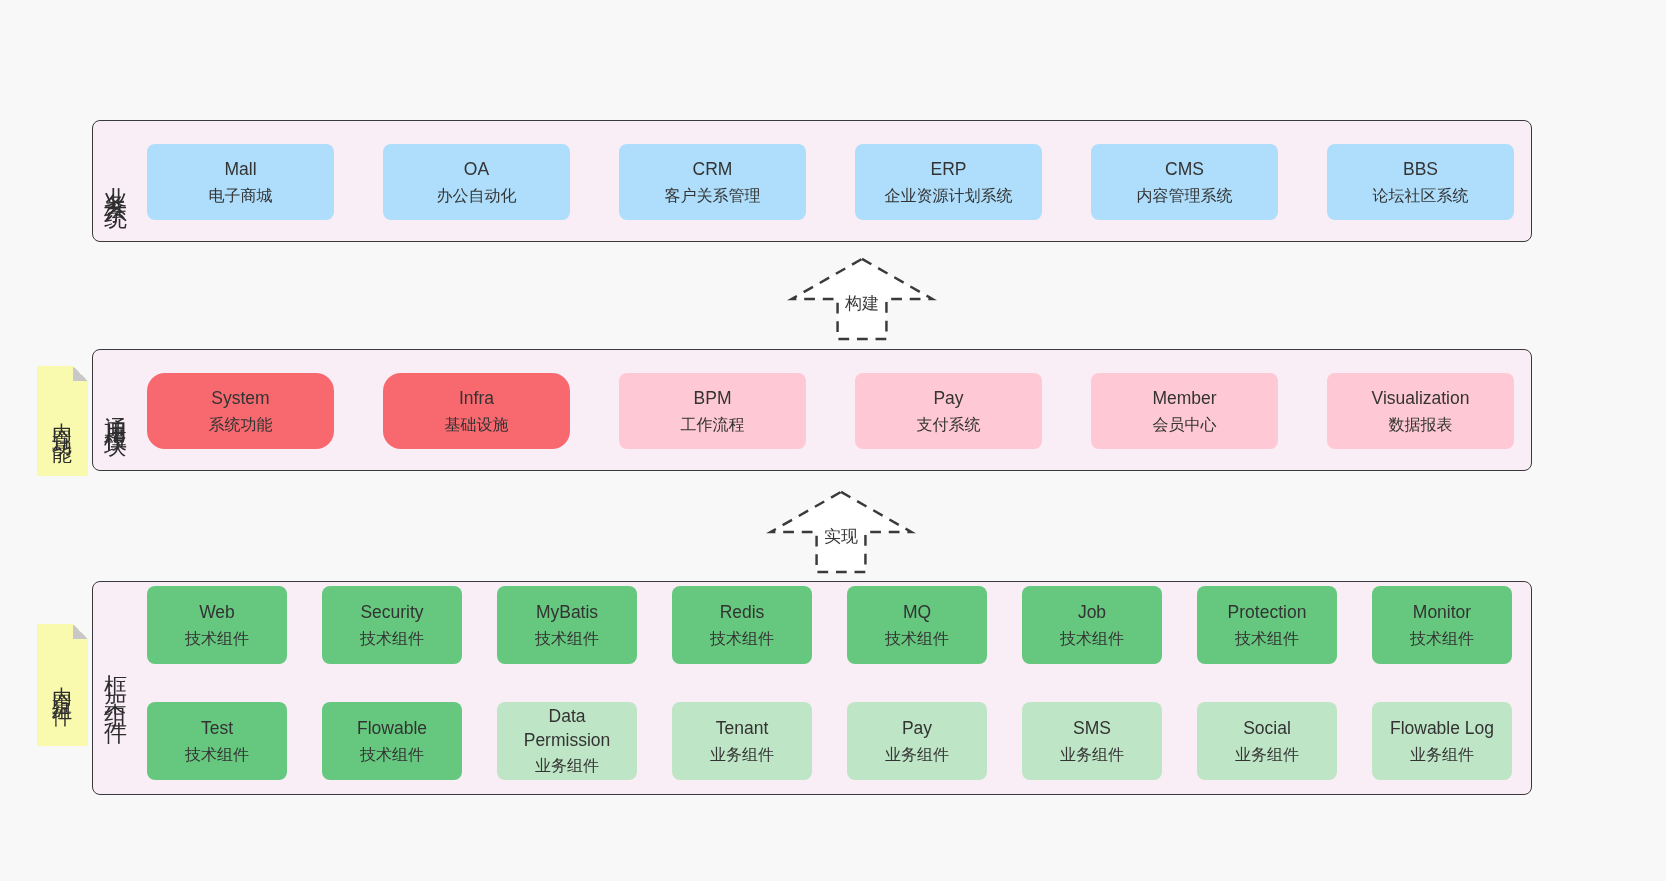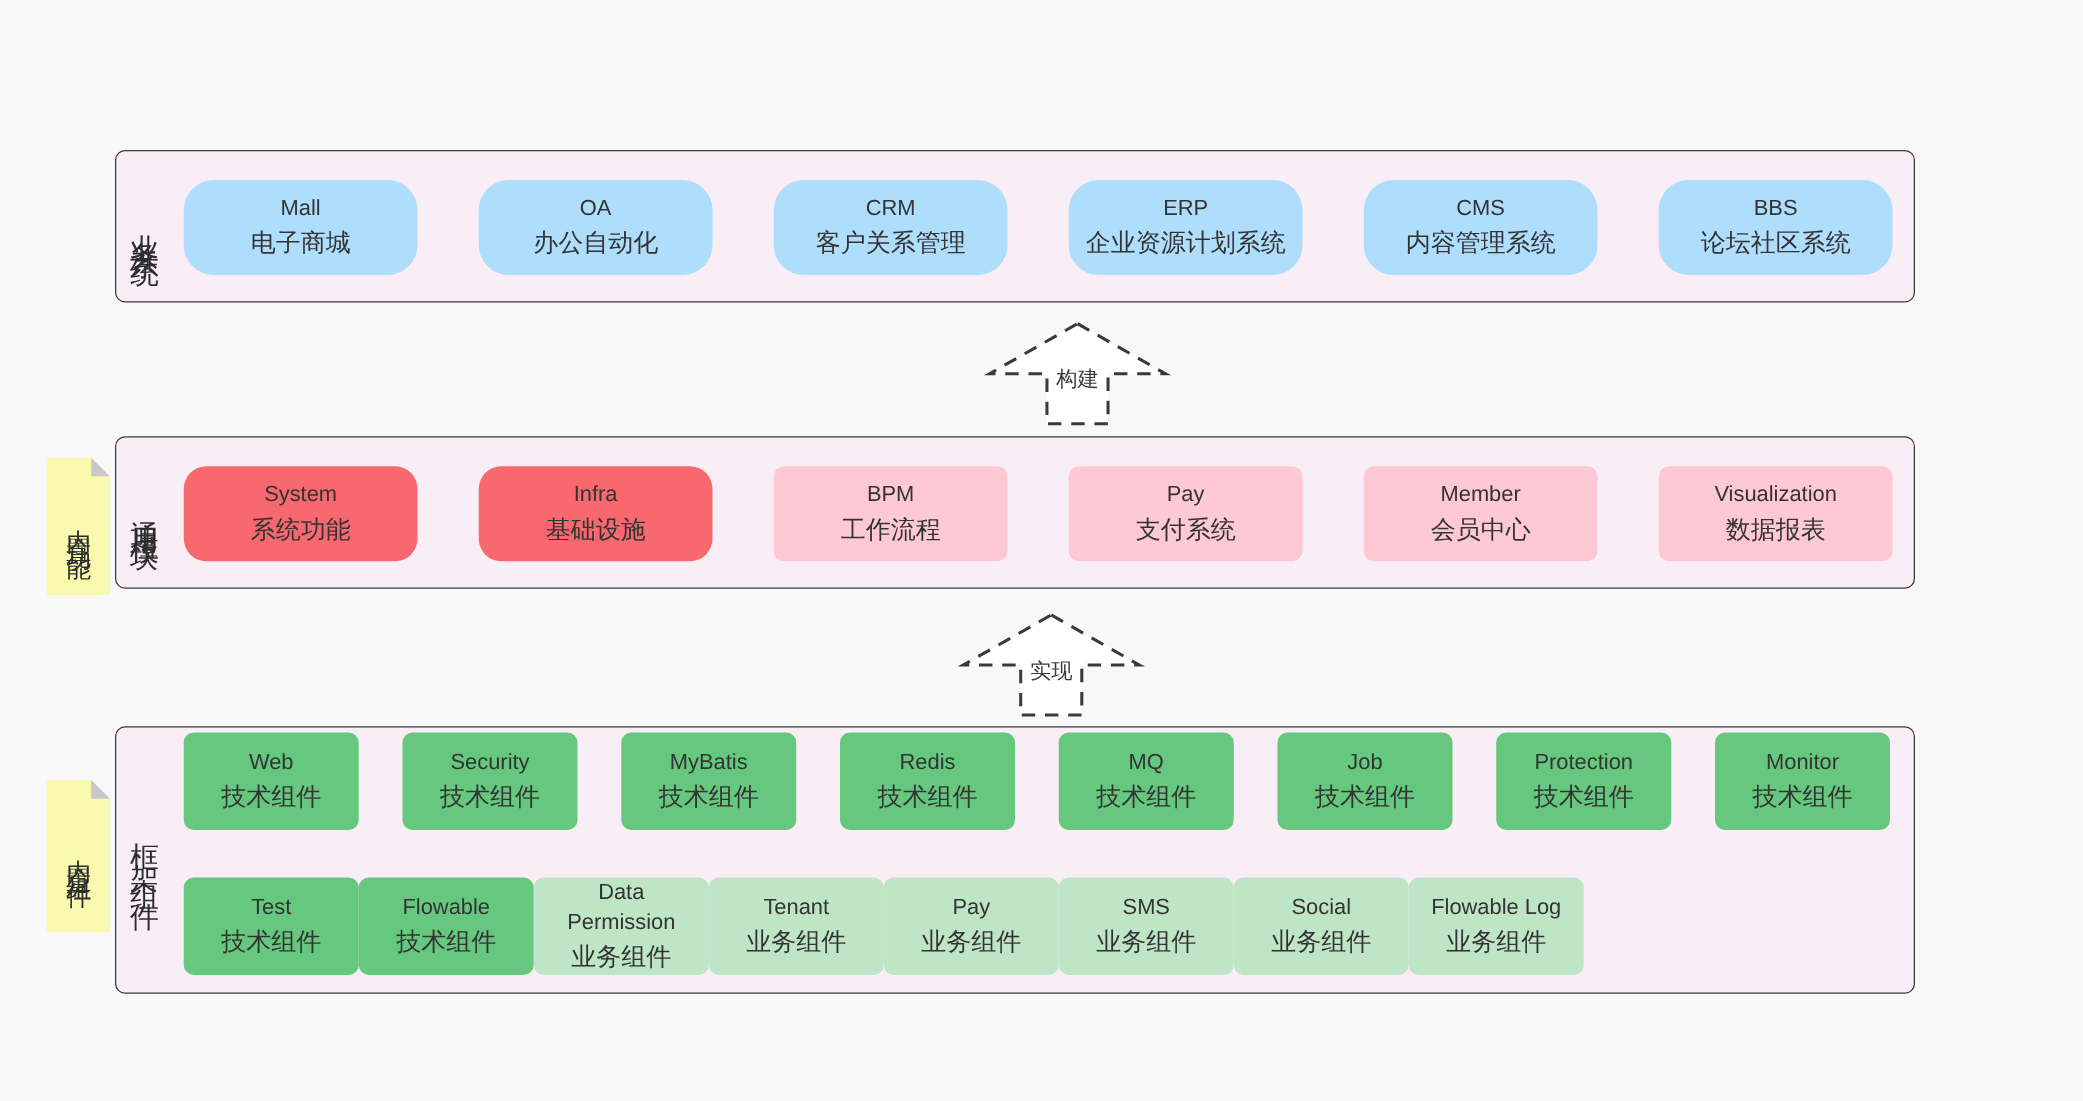--- a/index.html
+++ b/index.html
@@ -29,34 +29,34 @@
     transform:translateY(-50%);
     writing-mode:vertical-rl;text-orientation:upright;
     font-size:23px;color:#2d2d2d;letter-spacing:6px;line-height:1;
     white-space:nowrap;
   }
   #panel-framework .side-label{letter-spacing:16px;}
   
   .boxes-row{position:absolute;left:54px;display:flex;}
   .row-main{top:23px;gap:49px;}
   .row-f1{top:4px;gap:35px;}
-  .row-f2{top:120px;}
+  .row-f2{top:120px;gap:35px;}
   .box{
     border-radius:8px;
     display:flex;flex-direction:column;
     align-items:center;justify-content:center;
     text-align:center;
     color:var(--box-text,#333);
     box-sizing:border-box;
   }
   .box-lg{width:187px;height:76px;}
   .box-sm{width:140px;height:78px;padding:2px 8px;}
   .box .en{font-size:17.5px;line-height:1.35;}
-  .box .cn{font-size:20px;line-height:1.35;margin-top:3px;}
-  .c-blue{background:var(--blue,#aedefb);border-radius:24px;}
+  .box .cn{font-size:16px;line-height:1.35;margin-top:3px;}
+  .c-blue{background:var(--blue,#aedefb);}
   .c-red{background:var(--red,#f7696f);border-radius:18px;}
   .c-pink{background:var(--pink,#fec9d4);}
   .c-green-dark{background:var(--green-dark,#66c87f);}
   .c-green-light{background:var(--green-light,#bee5c5);}
   
   .note{
     position:absolute;width:51px;
     background:var(--note-yellow,#fafaae);
     clip-path:polygon(0 0,calc(100% - 15px) 0,100% 15px,100% 100%,0 100%);
     display:flex;align-items:center;justify-content:center;

